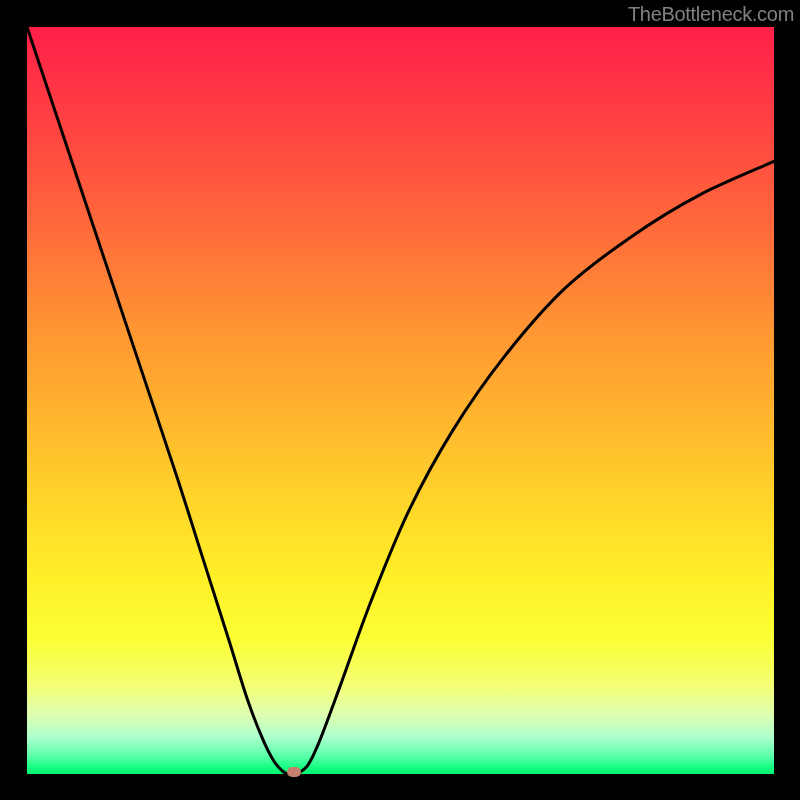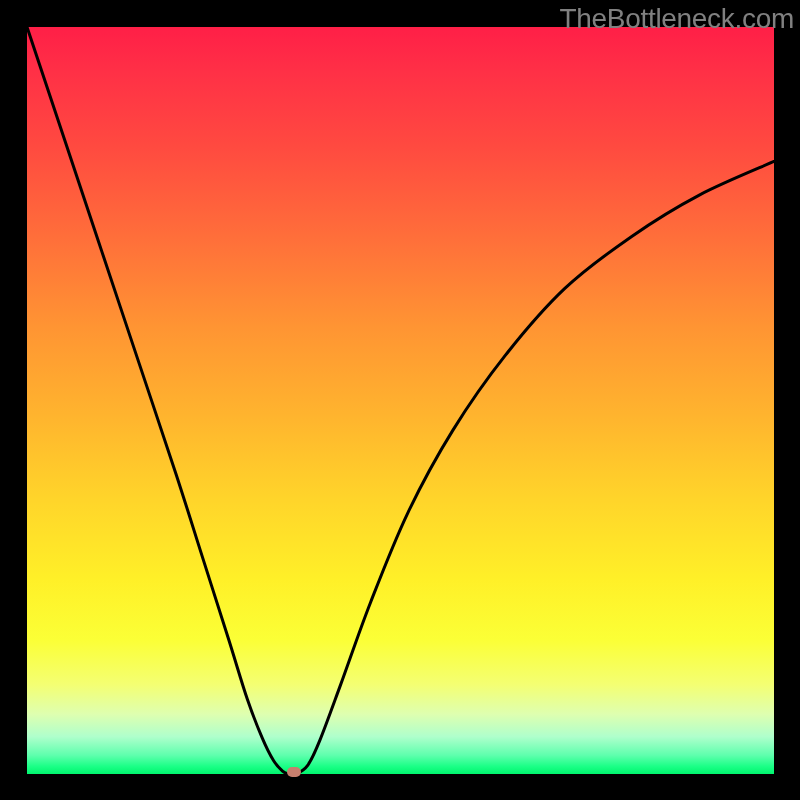--- a/index.html
+++ b/index.html
@@ -58,21 +58,21 @@
     top: 0;
     width: 100%;
     height: 100%;
     overflow: visible;
   }
   .credit {
     position: absolute;
     top: 3px;
     right: 6px;
     color: #808080;
-    font-size: 28px;
+    font-size: 20px;
     font-weight: 500;
     letter-spacing: -0.3px;
   }
   .marker {
     position: absolute;
     width: 14px;
     height: 10px;
     background: #c77f6e;
     border-radius: 5px;
   }

